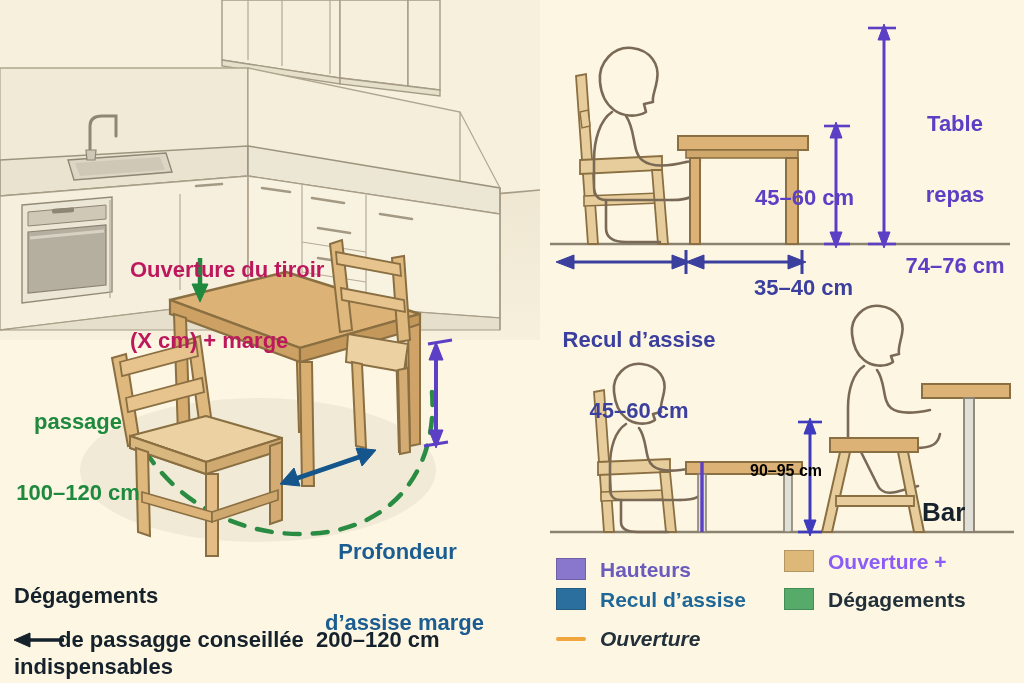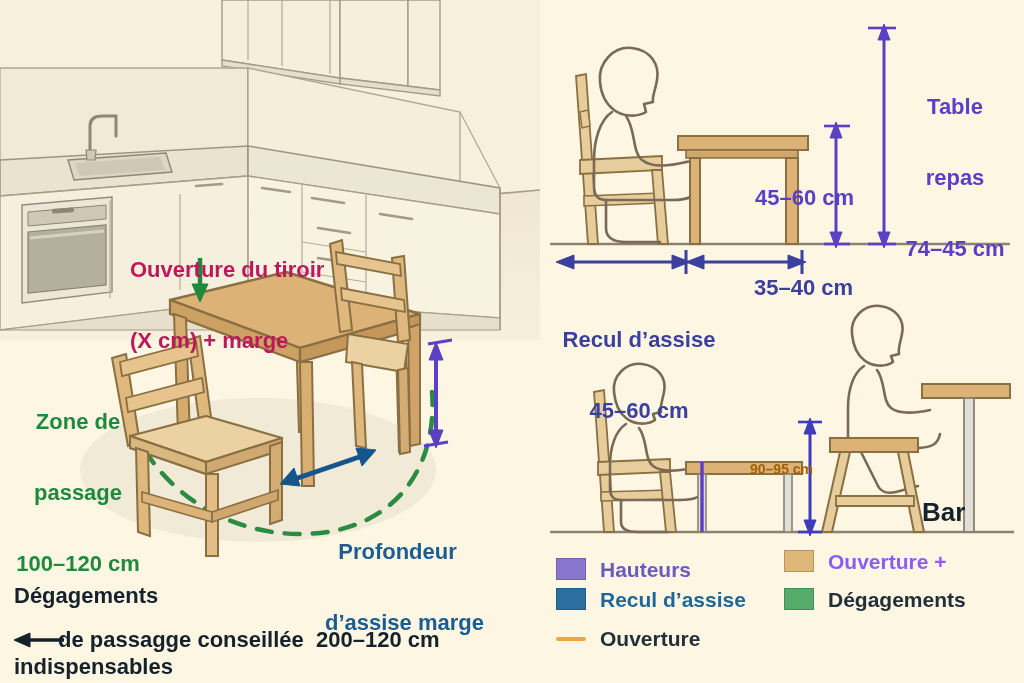--- a/index.html
+++ b/index.html
@@ -16,25 +16,25 @@
 
   
   .txt{position:absolute;line-height:1.08;white-space:pre;font-weight:700;}
 
   .lbl-tiroir{left:130px;top:210px;font-size:22px;color:#be185d;text-align:left;}
   .lbl-zone{left:8px;top:362px;font-size:22px;color:#1f8a3e;text-align:center;width:140px;}
   .lbl-prof{left:325px;top:492px;font-size:22px;color:#1b5c91;text-align:center;width:145px;}
   .lbl-degag{left:14px;top:536px;font-size:22px;color:#15212b;}
   .lbl-passage{left:58px;top:628px;font-size:22px;color:#15212b;}
 
-  .lbl-tablerepas{left:895px;top:47px;font-size:22px;color:#5b3fc4;text-align:center;width:120px;}
+  .lbl-tablerepas{left:895px;top:64px;font-size:22px;color:#5b3fc4;text-align:center;width:120px;}
   .lbl-4560-v{left:755px;top:186px;font-size:22px;color:#5b3fc4;}
   .lbl-recul{left:556px;top:280px;font-size:22px;color:#3b3f9e;text-align:center;width:166px;}
   .lbl-3540{left:754px;top:276px;font-size:22px;color:#3b3f9e;}
-  .lbl-9095{left:750px;top:462px;font-size:14px;color:#a16207;}
+  .lbl-9095{left:750px;top:462px;font-size:16px;color:#000000;}
   .lbl-bar{left:922px;top:498px;font-size:26px;color:#15212b;}
 
   
   #legend{position:absolute;left:540px;top:548px;width:480px;height:112px;}
   .leg-row{position:absolute;display:flex;align-items:center;}
   .leg-sw{width:30px;height:22px;border:1px solid rgba(0,0,0,.18);box-sizing:border-box;}
   .leg-line{width:30px;height:4px;border-radius:2px;}
   .leg-lab{margin-left:14px;font-size:21px;font-weight:700;line-height:1;}
 </style>
 </head>
@@ -326,21 +326,20 @@
       </g>
     </g>
   </svg>
 
   <div class="txt lbl-tiroir">
     <div>Ouverture du tiroir</div>
     <div>(X cm) + marge</div>
   </div>
 
   <div class="txt lbl-zone">
-    <div>Zone de</div>
     <div>passage</div>
     <div>100–120 cm</div>
   </div>
 
   <div class="txt lbl-prof">
     <div>Profondeur</div>
     <div>d’assise marge</div>
     <div>35–40 cm</div>
   </div>
 
@@ -348,21 +347,21 @@
     <div>Dégagements</div>
     <div>indispensables</div>
     
   </div>
 
   <div class="txt lbl-passage">de passagge conseillée  200–120 cm</div>
 
   <div class="txt lbl-tablerepas">
     <div>Table</div>
     <div>repas</div>
-    <div>74–45 cm</div>
+    <div>74–76 cm</div>
   </div>
 
   <div class="txt lbl-4560-v">45–60 cm</div>
 
   <div class="txt lbl-recul">
     <div>Recul d’assise</div>
     <div>45–60 cm</div>
   </div>
 
   <div class="txt lbl-3540">35–40 cm</div>
@@ -373,21 +372,21 @@
 
   <div id="legend">
     <div class="leg-row" style="left:16px;top:10px;">
       <span class="leg-sw" style="background:#8877cc;"></span>
       <span class="leg-lab" style="color:#6a5bbd;">Hauteurs</span>
     </div>
     <div class="leg-row" style="left:16px;top:40px;">
       <span class="leg-sw" style="background:#2b6f9e;"></span>
       <span class="leg-lab" style="color:#1f6796;">Recul d’assise</span>
     </div>
-    <div class="leg-row" style="left:16px;top:80px;">
+    <div class="leg-row" style="left:16px;top:80px;font-style:italic;">
       <span class="leg-line" style="background:#f0a63c;"></span>
       <span class="leg-lab" style="color:#22303a;">Ouverture</span>
     </div>
     <div class="leg-row" style="left:244px;top:2px;">
       <span class="leg-sw" style="background:#ddb878;"></span>
       <span class="leg-lab" style="color:#8b5cf6;">Ouverture +</span>
     </div>
     <div class="leg-row" style="left:244px;top:40px;">
       <span class="leg-sw" style="background:#56ab6a;"></span>
       <span class="leg-lab" style="color:#22303a;">Dégagements</span>

